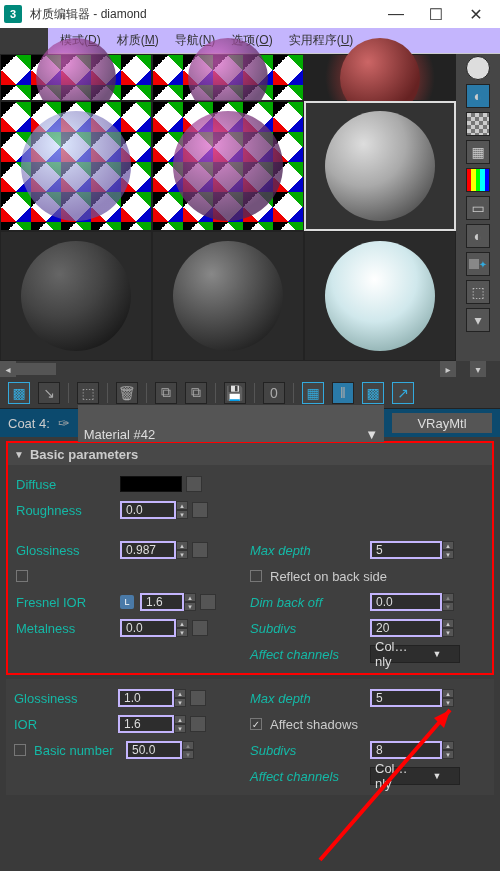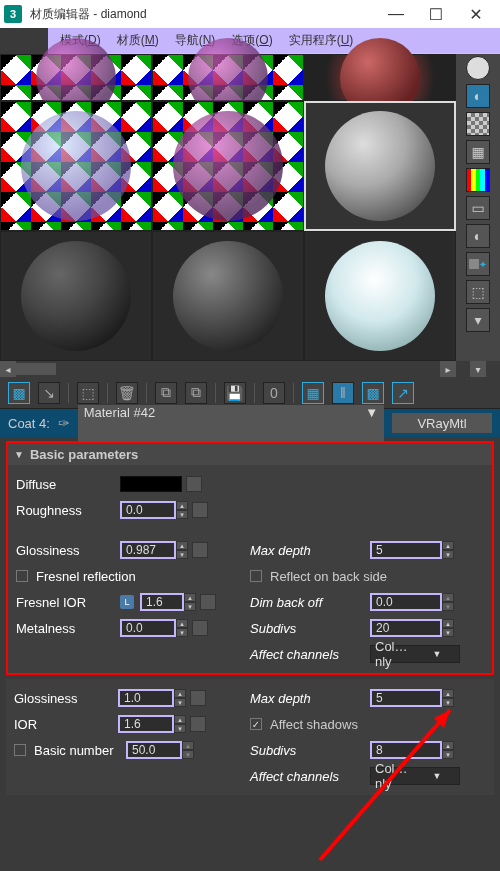--- a/index.html
+++ b/index.html
@@ -37,29 +37,29 @@
 .scroll-row { height: 16px; background: #3a3a3a; display: flex; align-items: center; }
 .scroll-btn { width: 16px; height: 16px; background: #555; display: flex; align-items: center; justify-content: center; font-size: 10px; }
 .scroll-track { flex: 1; height: 12px; background: #555; }
 .toolbar { height: 32px; background: #3a3a3a; display: flex; align-items: center; padding: 0 8px; gap: 8px; border-bottom: 1px solid #222; }
 .tb-icon { width: 22px; height: 22px; background: #444; border: 1px solid #222; display: flex; align-items: center; justify-content: center; color: #aaa; font-size: 14px; }
 .tb-icon.teal { color: #3ad; border-color: #3ad; }
 .tb-icon.on { background: #2a7aa8; }
 .tb-sep { width: 1px; height: 20px; background: #555; }
 .info-row { height: 28px; display: flex; align-items: center; padding: 0 8px; gap: 8px; background: #0c4a6e; font-family: "Courier New", monospace; font-size: 13px; }
 .info-row .dropper { font-size: 14px; color: #aaa; }
-.info-row .mat-name { flex: 1; background: #555; height: 37px; padding: 0 6px; display: flex; align-items: flex-start; color: #ddd; }
+.info-row .mat-name { flex: 1; background: #555; height: 37px; padding: 0 6px; display: flex; align-items: flex-end; color: #ddd; }
 .info-row .mat-type { width: 100px; height: 20px; background: #555; display: flex; align-items: center; justify-content: center; color: #ddd; }
 .rollout { margin: 4px 6px; font-family: "Courier New", monospace; font-size: 13px; }
 .rollout.highlight { border: 2px solid #f00; }
 .rollout-header { background: #484848; height: 22px; display: flex; align-items: center; padding: 0 6px; font-weight: bold; }
 .rollout-header .disclosure { margin-right: 6px; font-size: 10px; }
 .rollout-body { background: #3f3f3f; padding: 6px 8px; }
 .param-row { display: flex; align-items: center; height: 26px; gap: 4px; }
-.param-label { width: 100px; color: #ffffff; }
+.param-label { width: 100px; color: #14b8a6; }
 .param-label.wide { width: 140px; }
 .param-label.right { width: 116px; font-style: italic; }
 .color-swatch { width: 62px; height: 16px; border: 1px solid #111; }
 .swatch-black { background: #000; }
 .swatch-yellow { background: #eec200; }
 .map-slot { width: 16px; height: 16px; background: #555; border: 1px solid #333; }
 .spinner { display: flex; align-items: center; }
 .spinner input { width: 56px; height: 18px; background: #2d2d2d; border: 2px solid #c4b5fd; color: #ddd; padding: 0 4px; font-family: inherit; font-size: 12px; }
 .spinner input.wide { width: 72px; }
 .spinner .arrows { width: 12px; display: flex; flex-direction: column; }
@@ -218,21 +218,20 @@
             <input value="0.987" style="">
             <div class="arrows">
                 <span>▴</span>
                 <span>▾</span>
               </div>
           </div>
           <div class="map-slot"></div>
         </div>
         <div class="param-row">
           <div class="checkbox"></div>
-          <span class="param-label wide">Fresnel reflection</span>
         </div>
         <div class="param-row">
           <span class="param-label">Fresnel IOR</span>
           <span class="lock-icon">L</span>
           <div class="spinner">
             <input class="dim" style="width: 44px;" value="1.6">
             <div class="arrows">
                 <span>▴</span>
                 <span>▾</span>
               </div>

